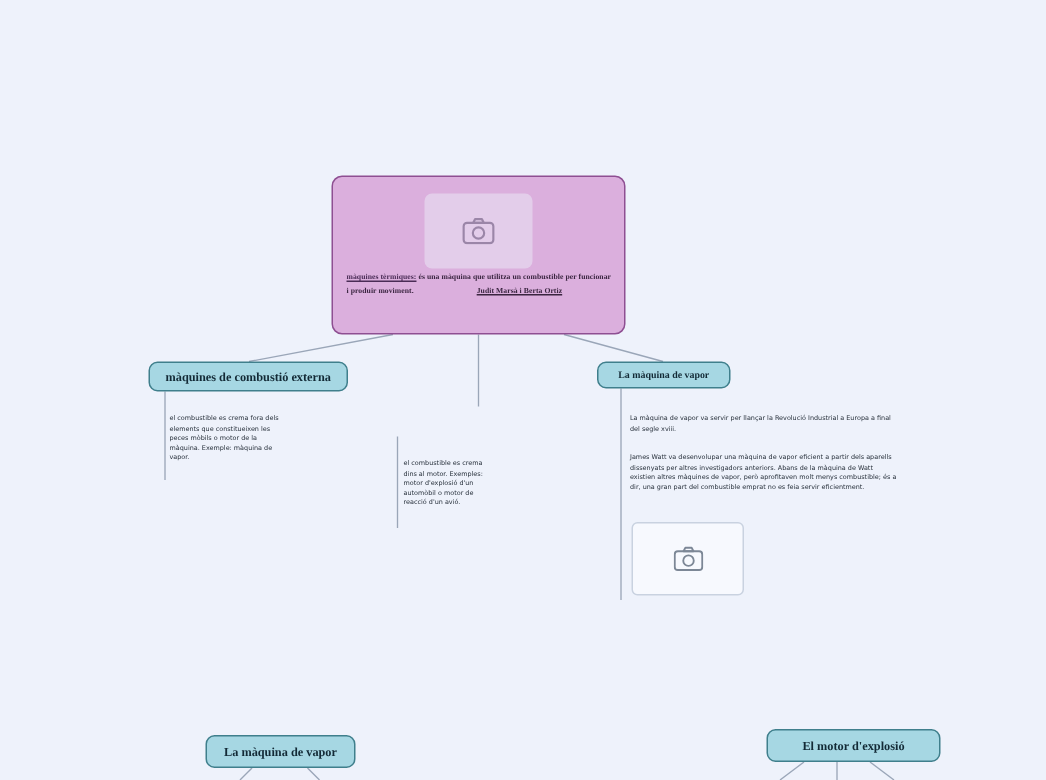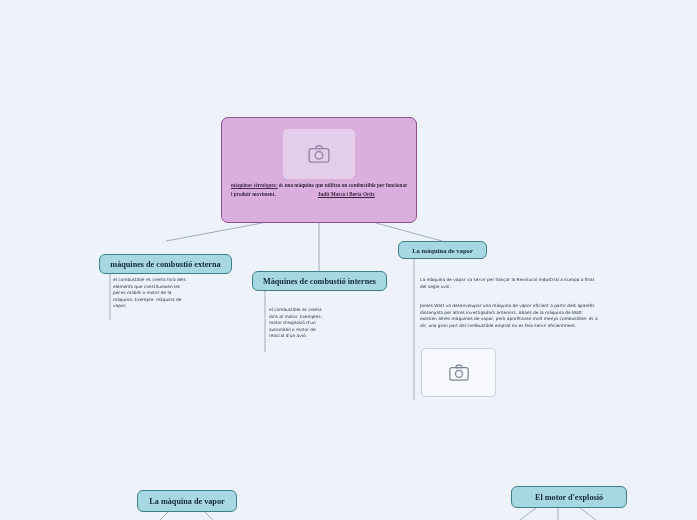--- a/index.html
+++ b/index.html
@@ -86,21 +86,21 @@
     box-sizing: border-box;
     display: flex;
     align-items: center;
     justify-content: center;
     color: #132a36;
     font-weight: bold;
     text-align: center;
     padding: 0 7px;
   }
   #topic-externa {
-    left: 99px; top: 254px;
+    left: 99px; top: 241px;
     width: 133px; height: 20px;
     font-size: 8.2px;
   }
   #topic-internes {
     left: 252px; top: 271px;
     width: 135px; height: 20px;
     font-size: 8.2px;
   }
   #topic-vapor-right {
     left: 398px; top: 241px;
@@ -213,23 +213,20 @@
     <div class="root-text"><span class="kw">màquines tèrmiques:</span><span> és una màquina que utilitza un combustible per funcionar i produir moviment.</span><span class="root-author">Judit Marsà i Berta Ortiz</span></div>
   </div>
 
   <div class="topic" id="topic-externa">
     <span>màquines de combustió externa</span>
   </div>
   <div class="note" id="note-externa">
     <span class="note-body">el combustible es crema fora dels elements que constitueixen les peces mòbils o motor de la màquina. Exemple: màquina de vapor.</span>
   </div>
 
-  <div class="topic" id="topic-internes">
-    <span>Màquines de combustió internes</span>
-  </div>
   <div class="note" id="note-internes">
     <span class="note-body">el combustible es crema dins al motor. Exemples: motor d'explosió d'un automòbil o motor de reacció d'un avió.</span>
   </div>
 
   <div class="topic" id="topic-vapor-right">
     <span>La màquina de vapor</span>
   </div>
   <div class="note" id="note-vapor-1">
     <span class="note-body">La màquina de vapor va servir per llançar la Revolució Industrial a Europa a final del segle xviii.</span>
   </div>

